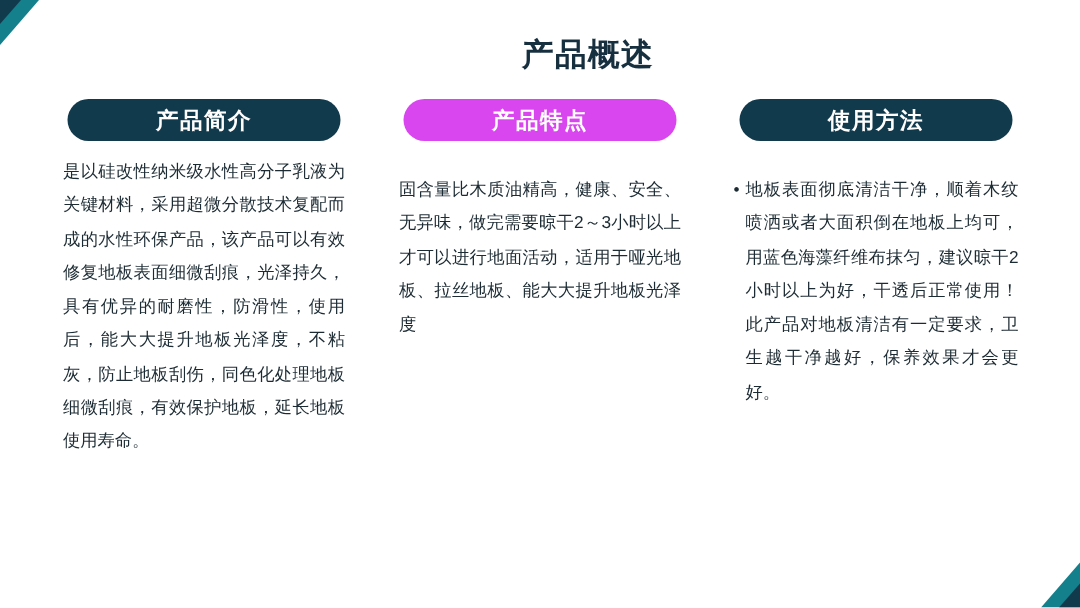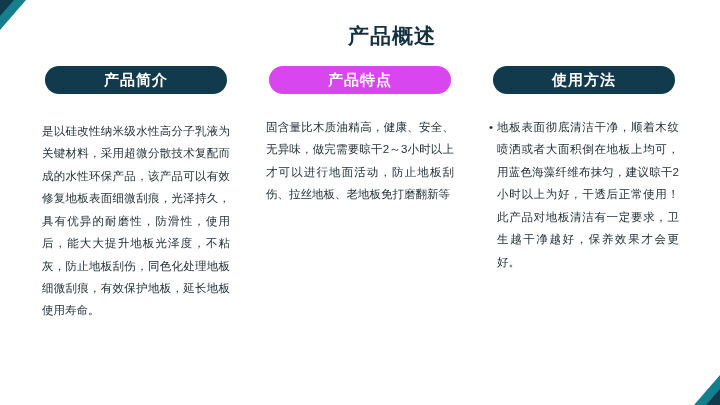--- a/index.html
+++ b/index.html
@@ -103,21 +103,21 @@
   .pill-3 { background: #123a4d; }
   .body-text {
     margin-top: 18px;
     width: 188px;
     font-size: 11.5px;
     line-height: 1.95;
     color: #1c2b33;
     text-align: justify;
     text-justify: inter-ideograph;
   }
-  .body-text.offset-1 { margin-top: 26px; }
+  .body-text.offset-1 { margin-top: 10px; }
   .body-text.offset-2 { margin-top: 22px; }
   .bullet-wrap {
     margin-top: 22px;
     width: 190px;
     display: flex;
     align-items: flex-start;
     font-size: 11.5px;
     line-height: 1.95;
     color: #1c2b33;
   }
@@ -147,21 +147,21 @@
 
   <div class="columns">
 
     <div class="col">
       <div class="pill pill-1">产品简介</div>
       <div class="body-text offset-1">是以硅改性纳米级水性高分子乳液为关键材料，采用超微分散技术复配而成的水性环保产品，该产品可以有效修复地板表面细微刮痕，光泽持久，具有优异的耐磨性，防滑性，使用后，能大大提升地板光泽度，不粘灰，防止地板刮伤，同色化处理地板细微刮痕，有效保护地板，延长地板使用寿命。</div>
     </div>
 
     <div class="col">
       <div class="pill pill-2">产品特点</div>
-      <div class="body-text offset-2">固含量比木质油精高，健康、安全、无异味，做完需要晾干2～3小时以上才可以进行地面活动，防止地板刮伤、拉丝地板、老地板免打磨翻新等</div>
+      <div class="body-text offset-2">固含量比木质油精高，健康、安全、无异味，做完需要晾干2～3小时以上才可以进行地面活动，适用于哑光地板、拉丝地板、能大大提升地板光泽度</div>
     </div>
 
     <div class="col">
       <div class="pill pill-3">使用方法</div>
       <div class="bullet-wrap">
         <span class="bullet-dot">•</span>
         <span class="bullet-text">地板表面彻底清洁干净，顺着木纹喷洒或者大面积倒在地板上均可，用蓝色海藻纤维布抹匀，建议晾干2小时以上为好，干透后正常使用！此产品对地板清洁有一定要求，卫生越干净越好，保养效果才会更好。</span>
       </div>
     </div>
 

